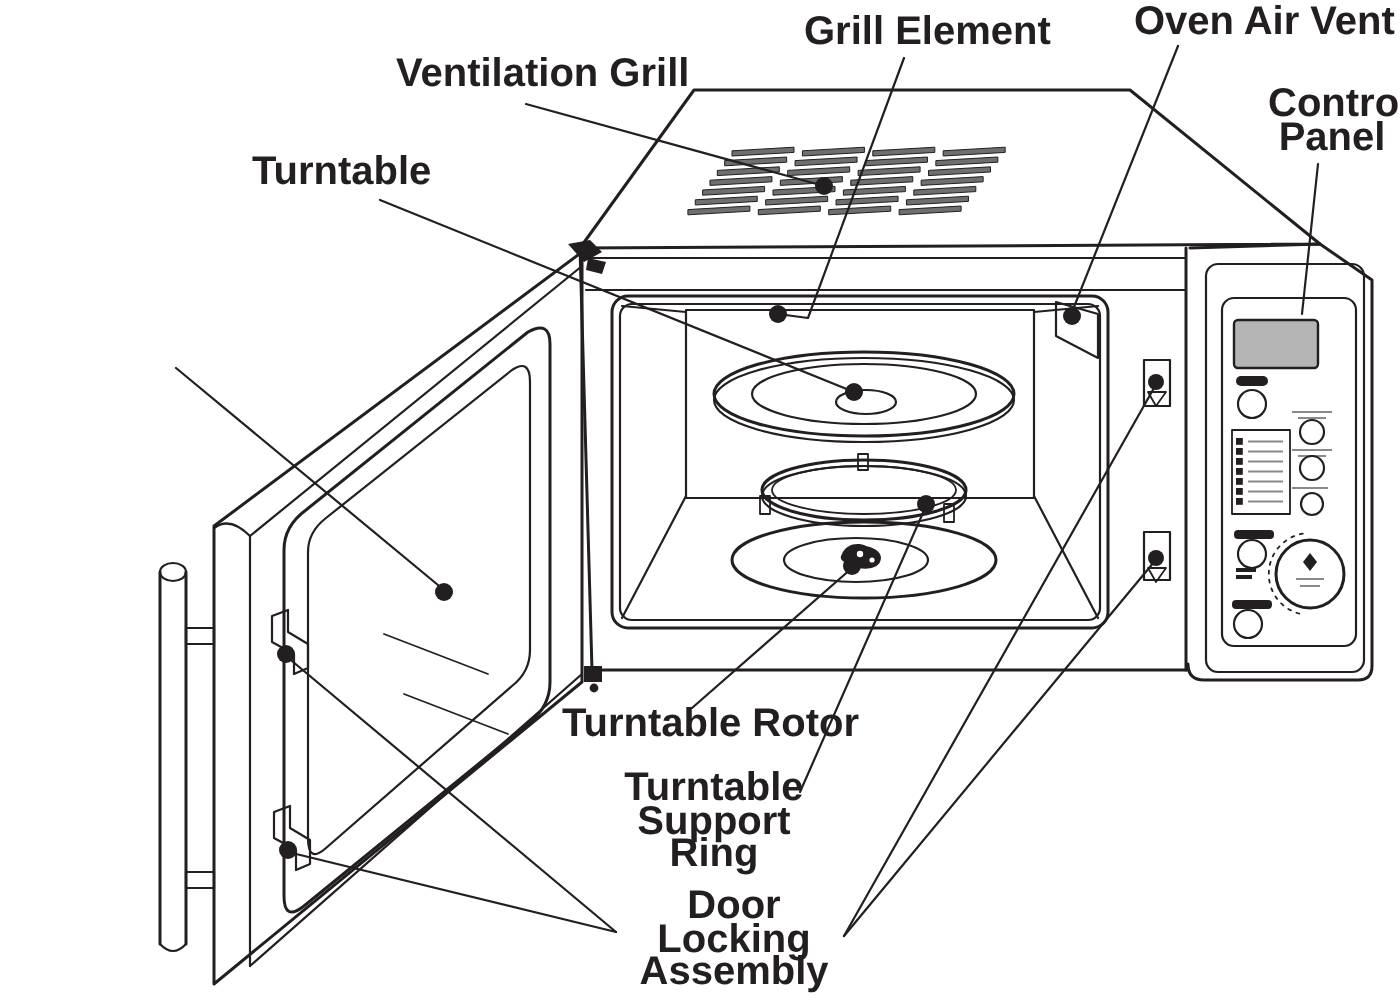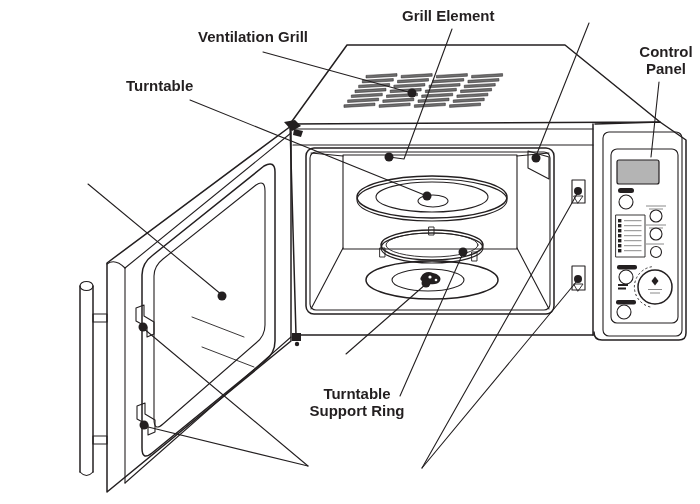--- a/index.html
+++ b/index.html
@@ -1,19 +1,19 @@
 <!DOCTYPE html>
 <html><head>
 <meta charset="utf-8">
 <style>
   html,body{margin:0;padding:0;background:#fff;}
   .stage{position:relative;width:700px;height:504px;background:#fff;overflow:hidden;
          font-family:"Liberation Sans","DejaVu Sans",sans-serif;}
   .stage svg{position:absolute;left:0;top:0;}
-  .lbl{position:absolute;color:#231f20;font-size:15px;font-weight:700;
+  .lbl{position:absolute;color:#231f20;font-size:20px;font-weight:700;
        line-height:16.5px;white-space:pre-line;letter-spacing:0;}
   .lbl.center{text-align:center;}
   .ln{fill:none;stroke:#231f20;stroke-width:1.5;stroke-linejoin:round;stroke-linecap:round;}
   .thin{stroke-width:1.1;}
   .xthin{stroke-width:0.9;}
   .dark{fill:#231f20;stroke:none;}
   .dot{fill:#231f20;stroke:none;}
   .gray{stroke:#8a8a8a;stroke-width:1;}
   .disp{fill:#b4b4b4;stroke:#231f20;stroke-width:1.2;}
 </style>
@@ -220,18 +220,22 @@
     <circle class="dot" cx="463" cy="252" r="4.5"></circle>
     <circle class="dot" cx="143" cy="327" r="4.5"></circle>
     <circle class="dot" cx="144" cy="425" r="4.5"></circle>
     <circle class="dot" cx="578" cy="191" r="4"></circle>
     <circle class="dot" cx="578" cy="279" r="4"></circle>
   </g>
 </svg>
 
   <div class="lbl" style="left:198px;top:29px;">Ventilation Grill</div>
   <div class="lbl" style="left:402px;top:8px;">Grill Element</div>
+  <div class="lbl" style="left:567px;top:3px;">Oven Air Vent</div>
   <div class="lbl center" style="left:634px;top:44px;width:64px;">Control
 Panel</div>
   <div class="lbl" style="left:126px;top:78px;">Turntable</div>
+  <div class="lbl" style="left:281px;top:354px;">Turntable Rotor</div>
   <div class="lbl center" style="left:296px;top:386px;width:122px;">Turntable
 Support Ring</div>
+  <div class="lbl center" style="left:306px;top:445px;width:122px;">Door Locking
+Assembly</div>
 </div>
 
 </body></html>

